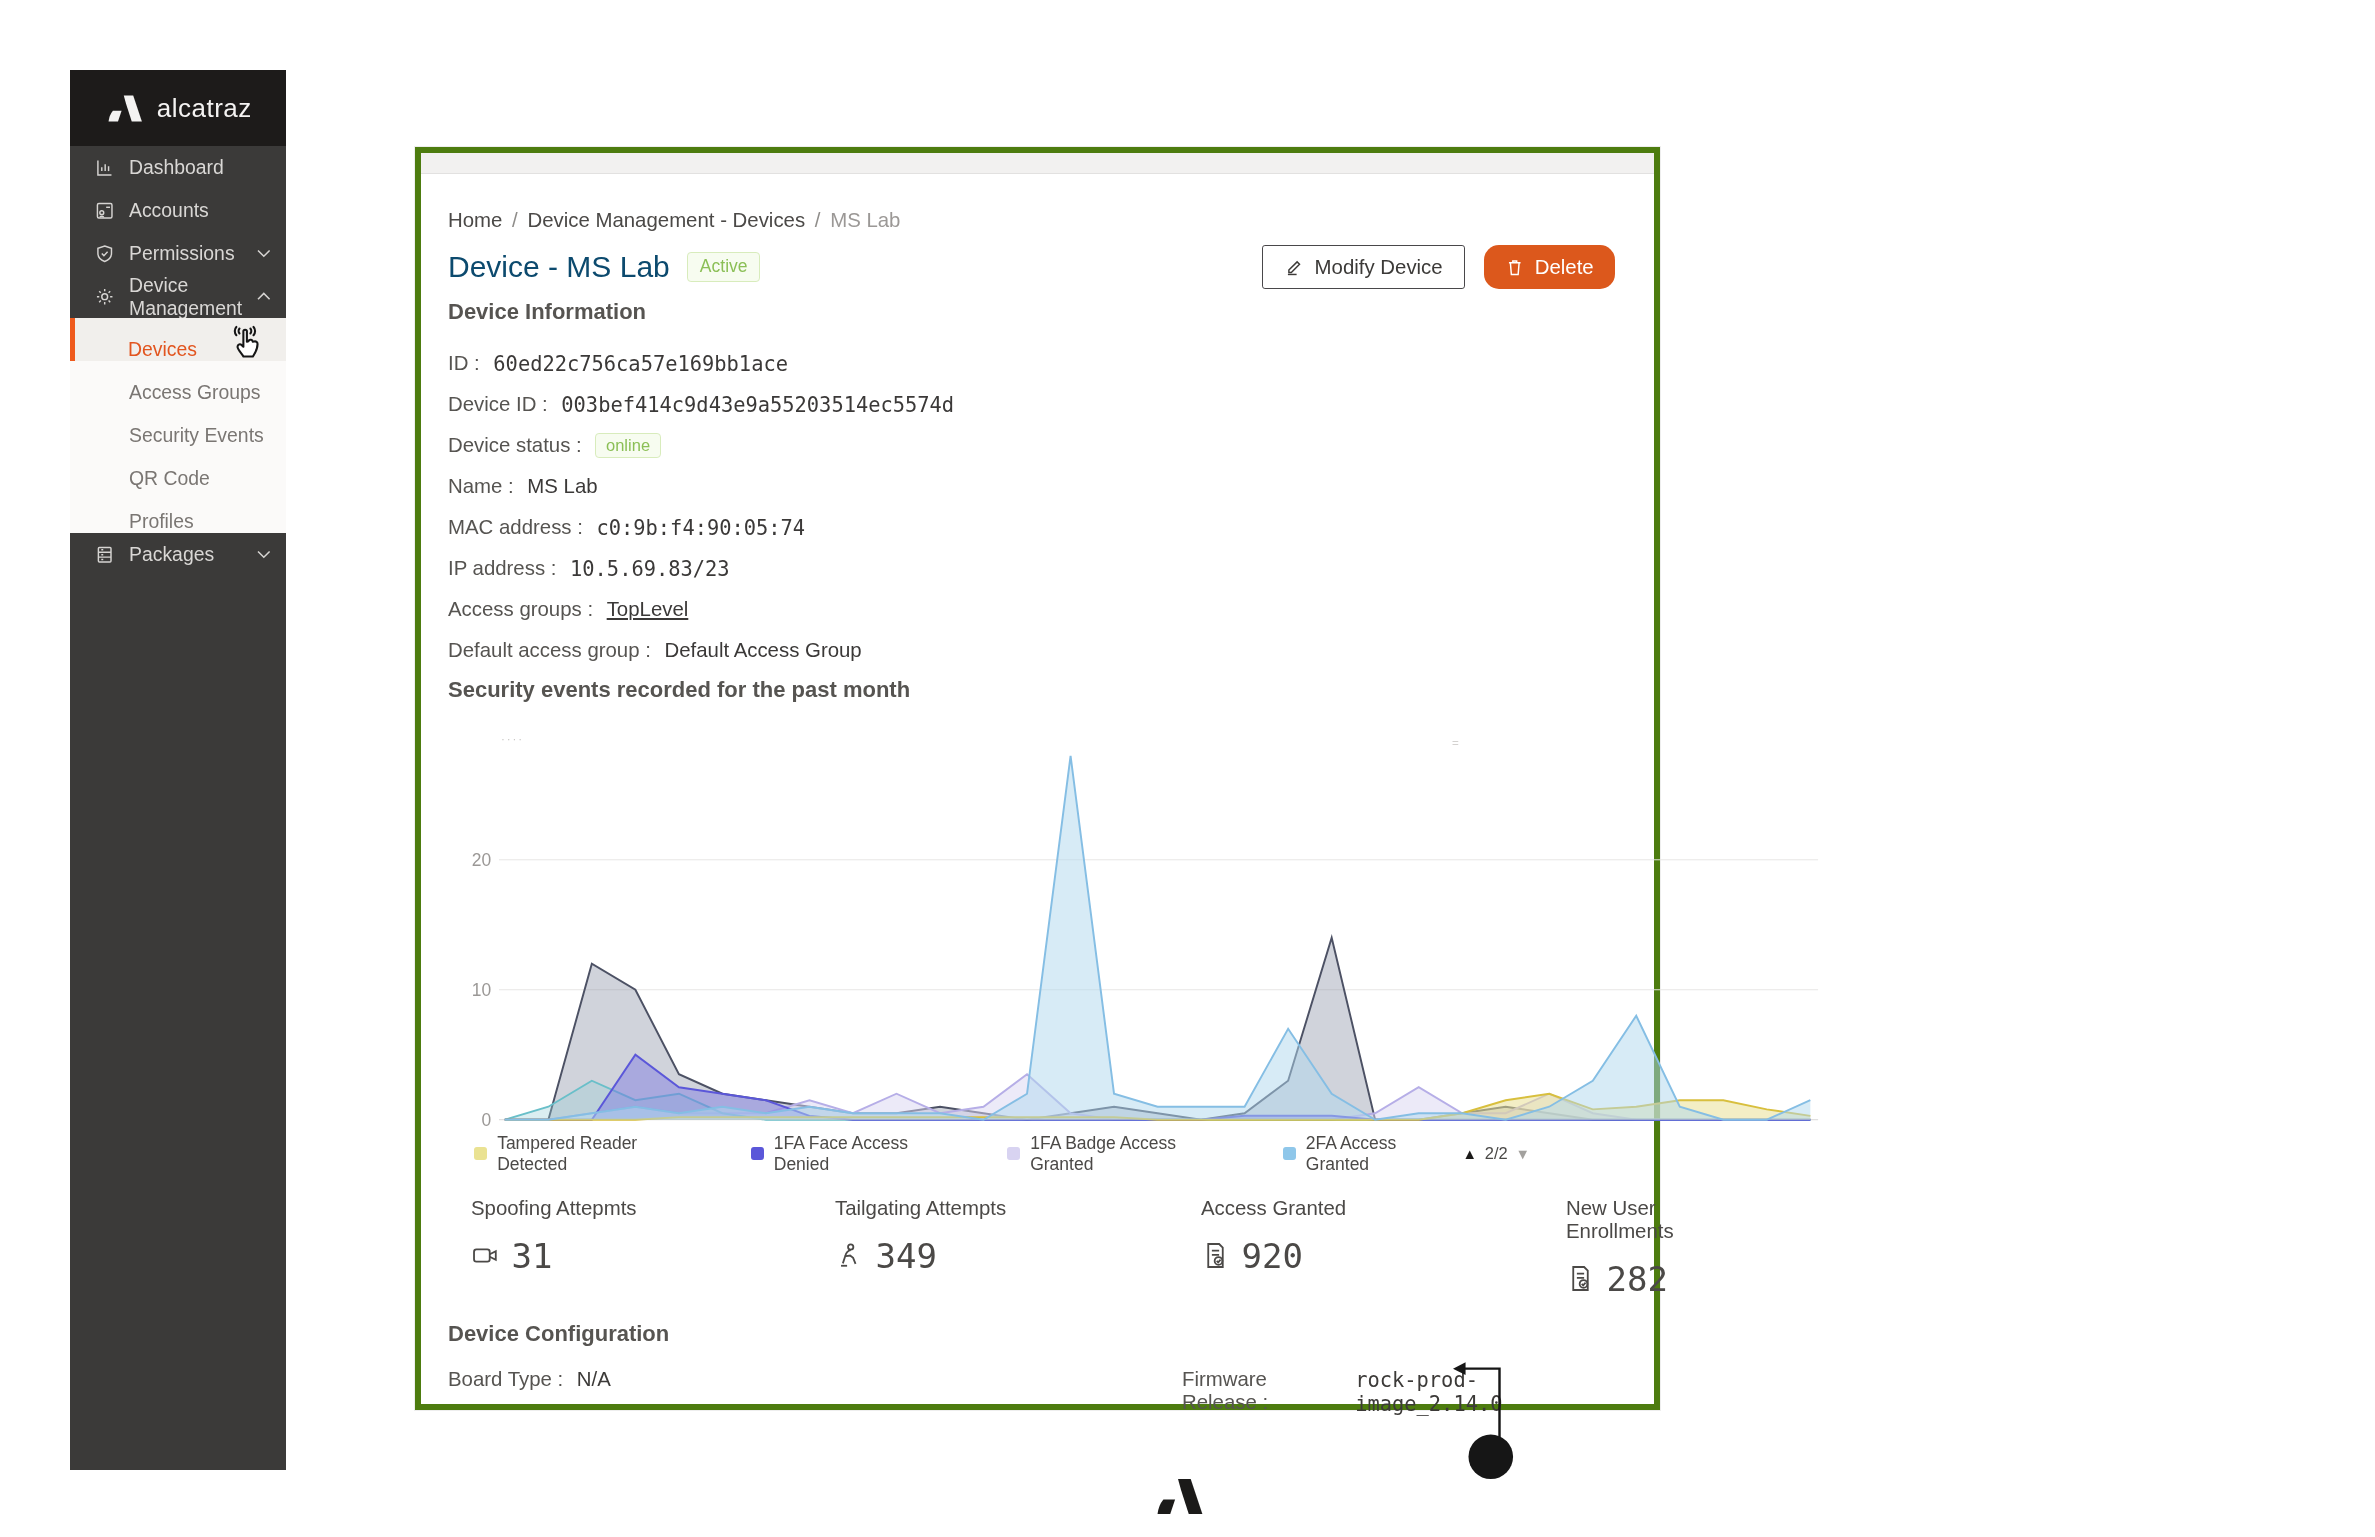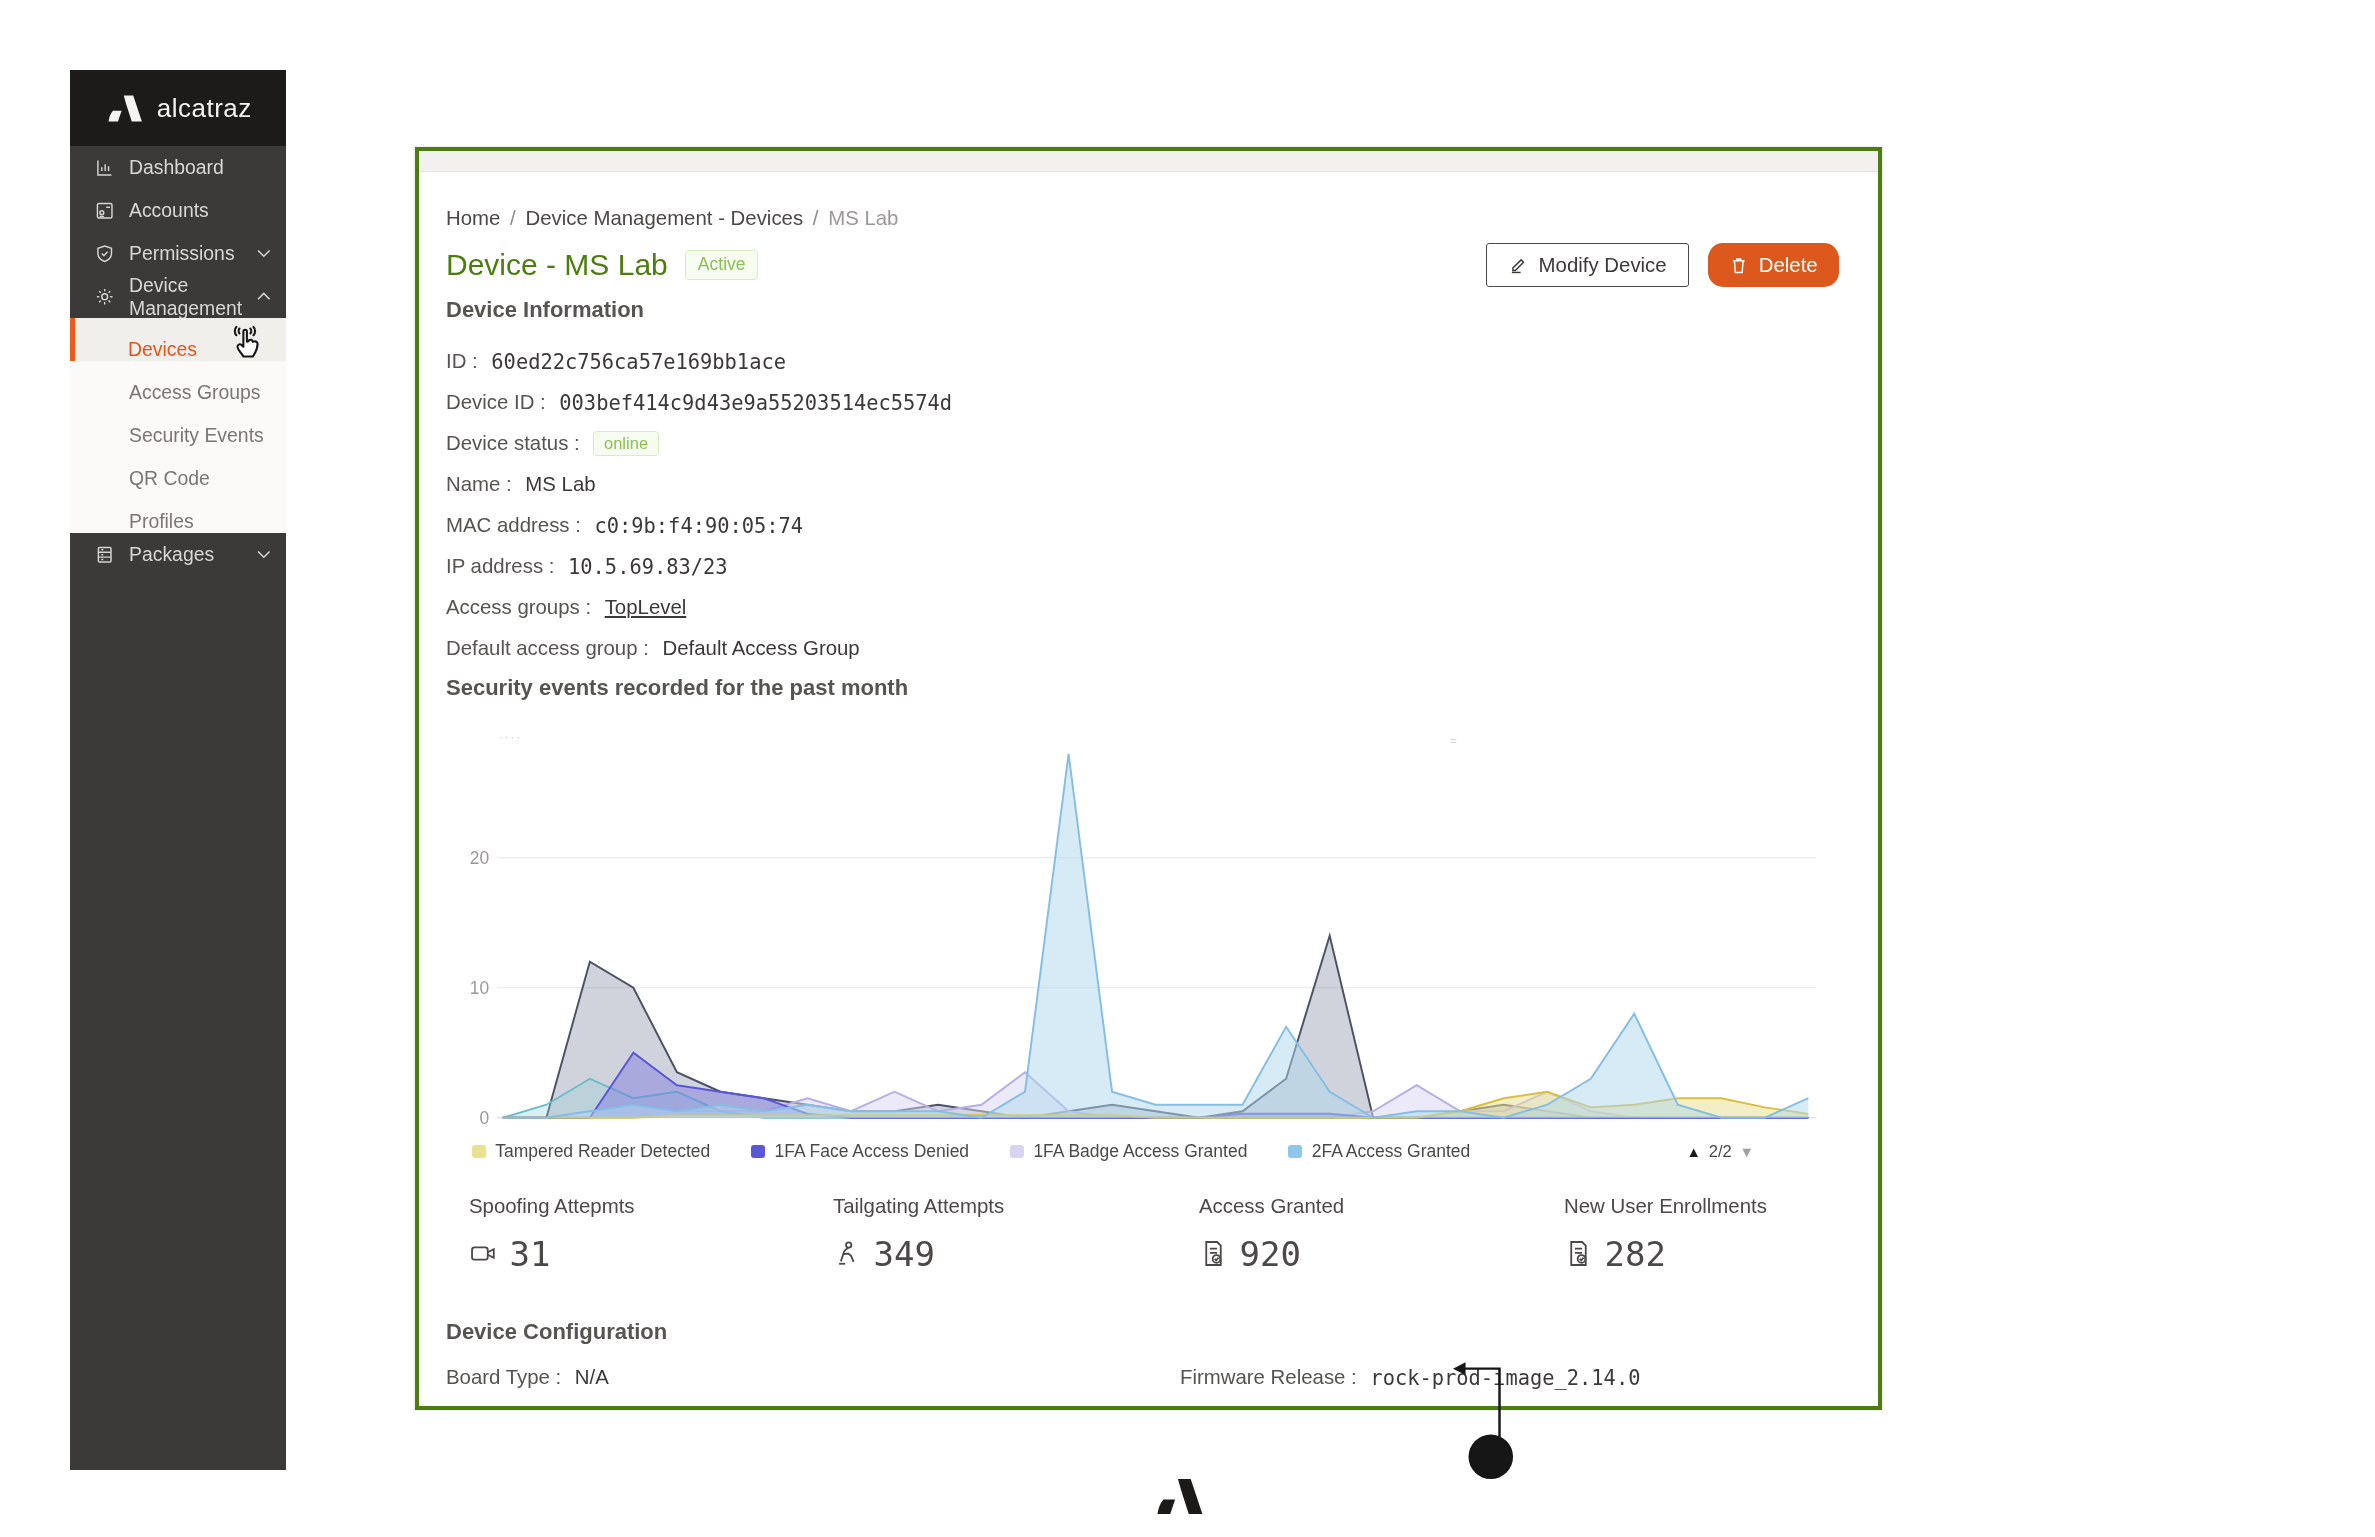--- a/index.html
+++ b/index.html
@@ -18,33 +18,33 @@
   .nav-item .nicon { width:19.4px; height:19.4px; margin-right:14.6px; flex:0 0 auto; display:flex; }
   .nav-item .chev { margin-left:auto; display:flex; }
   #submenu { background:#fbfaf9; }
   .sub-item { height:43px; display:flex; align-items:flex-end; padding-left:59px;
               color:#7a7673; font-size:19.4px; cursor:pointer; position:relative; }
   .sub-item.active { background:#f1efec; color:#e2551f; border-left:5.8px solid #ef5a1c;
                      padding-left:53px; }
   .sub-item .cursor-wrap { position:absolute; right:21.3px; top:3.9px; }
 
   
-  #card { position:absolute; left:415px; top:147px; width:1467px; height:1263px;
-          background:#ffffff; border:4px solid #4d7c0f; box-shadow:0 0 0 1px #eeeeee;text-decoration:underline; }
+  #card { position:absolute; left:415px; top:147px; width:1245px; height:1263px;
+          background:#ffffff; border:6px solid #4d7c0f; box-shadow:0 0 0 1px #eeeeee;text-decoration:underline; }
   #card-topstrip { position:absolute; left:0; top:0; right:0; height:21.3px;
                    background:#f2f1f0; border-bottom:1px solid #e2e1e0; }
   #breadcrumb { position:absolute; left:27px; top:56px; font-size:20.4px; color:#4b4947;
                 display:flex; gap:9.7px; align-items:center;}
   #breadcrumb .crumb { cursor:pointer; }
   #breadcrumb .sep { color:#8f8d8a; }
   #breadcrumb .crumb.last { color:#9b9896; }
 
   #title-row { position:absolute; left:27px; top:89px; right:39px; height:50px;
                display:flex; align-items:center; }
-  #page-title { font-size:30px; color:#4d7c0f; font-weight:400; }
+  #page-title { font-size:30px; color:#0c4a6e; font-weight:400; }
   .badge { display:inline-block; font-size:17.5px; color:#8bbf56; background:#f7fcf0;
            border:1px solid #d8ecbc; border-radius:3.9px; padding:2.9px 11.6px 3.9px; margin-left:17.5px; }
   #modify-btn { margin-left:auto; display:flex; align-items:center; gap:11.6px;
                 border:1px solid #49474a; background:#fff; border-radius:2.9px;
                 padding:9.7px 21.3px; font-size:20.4px; color:#3c3a38; cursor:pointer; }
   #delete-btn { margin-left:19.4px; display:flex; align-items:center; gap:11.6px;
                 background:#dc581c; border:none; border-radius:15px; padding:10.7px 21.3px;
                 font-size:20.4px; color:#ffffff; cursor:pointer; }
 
   .section-title { position:absolute; left:27px; font-size:22px; color:#565451; }

